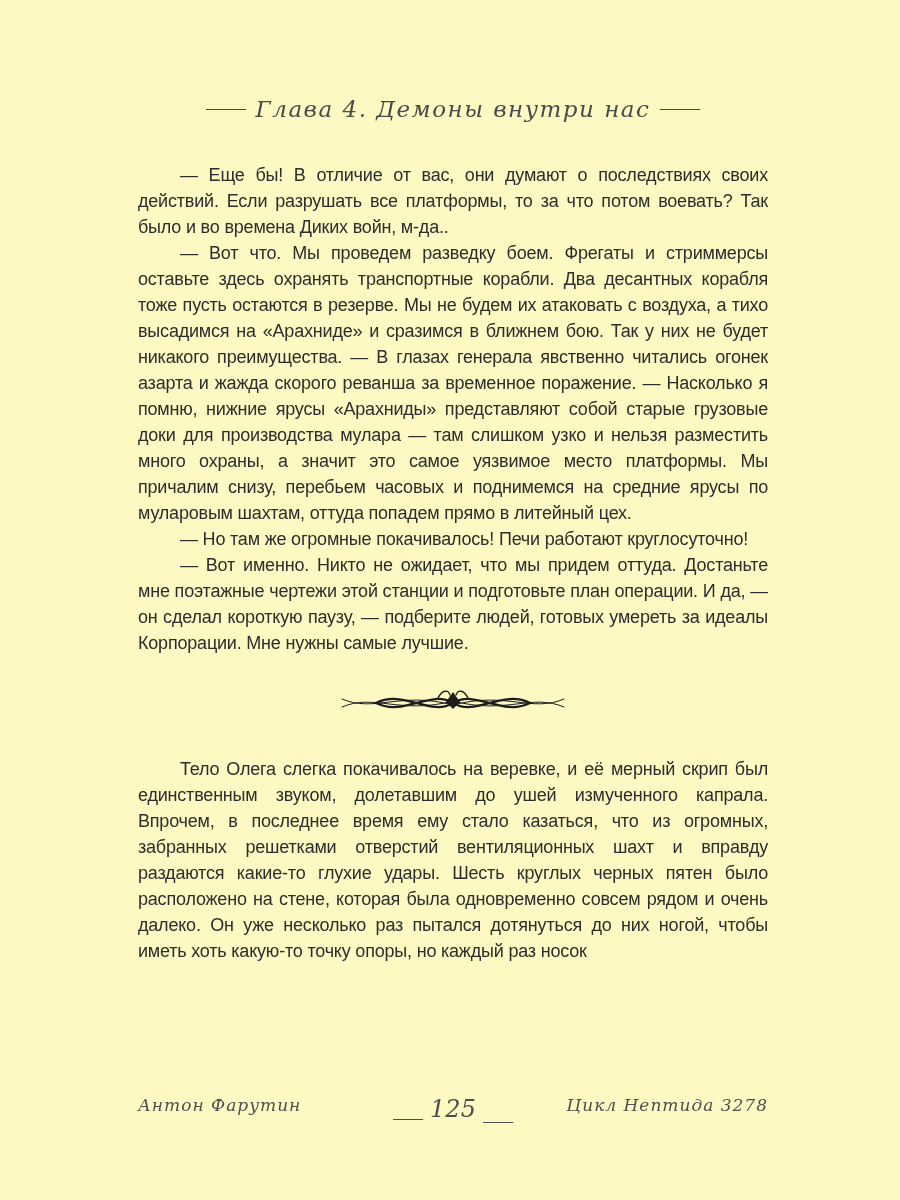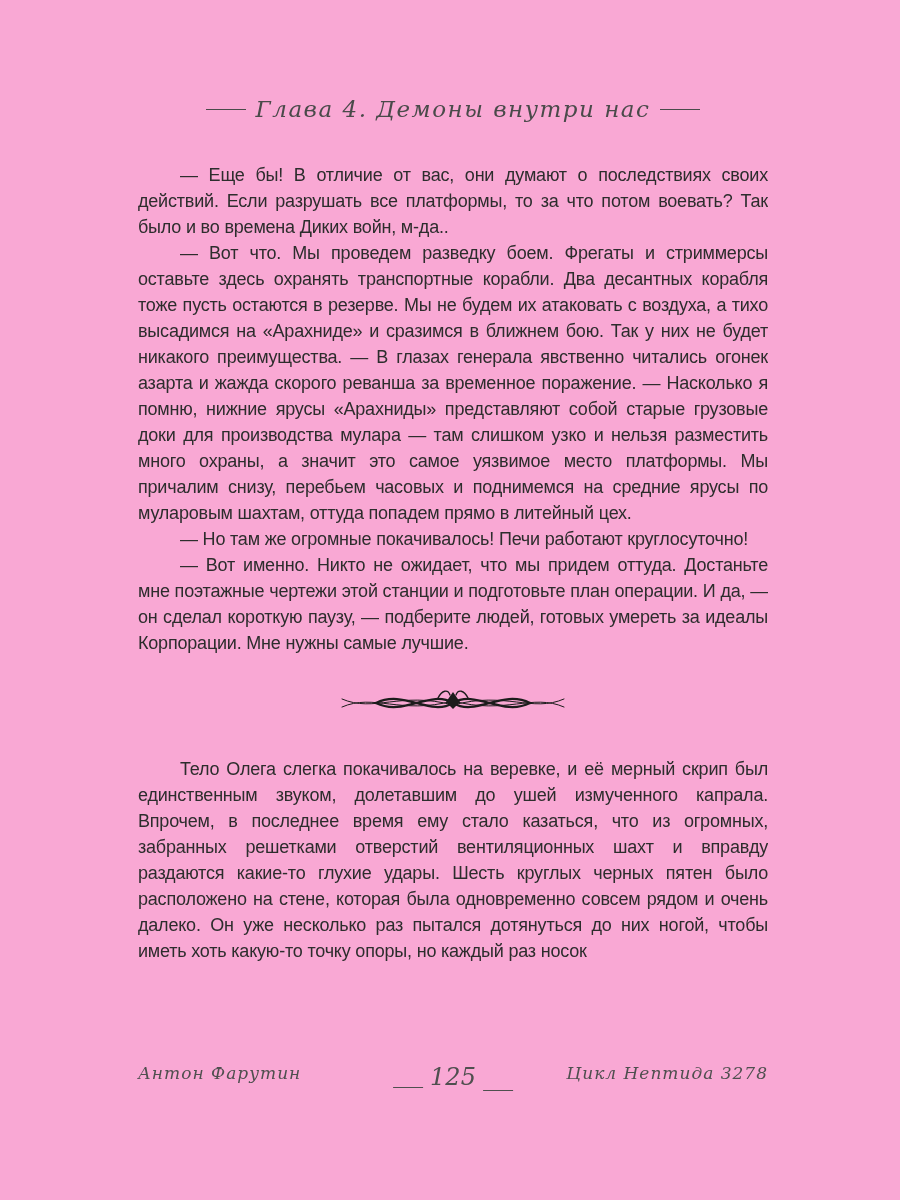--- a/index.html
+++ b/index.html
@@ -1,20 +1,20 @@
 <!DOCTYPE html>
 <html lang="ru"><head>
 <meta charset="utf-8">
 <style>
   html, body { margin: 0; padding: 0; background: #ffffff; }
   .page {
     position: relative;
     width: 900px;
     height: 1200px;
-    background: #f9a8d4;
+    background: #fef9c3;
     overflow: hidden;
     font-family: "Liberation Sans", sans-serif;
   }
 
   
   .chapter-header {
     position: absolute;
     top: 96px;
     left: 138px;
     width: 630px;
@@ -67,21 +67,21 @@
     justify-content: center;
     align-items: center;
     height: 48px;
     margin: 26px 0;
     text-indent: 0;
   }
 
   
   .page-footer {
     position: absolute;
-    top: 1060px;
+    top: 1092px;
     left: 138px;
     width: 630px;
     height: 30px;
     font-family: "DejaVu Serif", serif;
     font-style: italic;
     color: #4f4f4f;
     font-size: 17px;
   }
   .footer-author { position: absolute; left: 0; top: 3px; letter-spacing: 1px; }
   .footer-series { position: absolute; right: 0; top: 3px; letter-spacing: 1px; }

